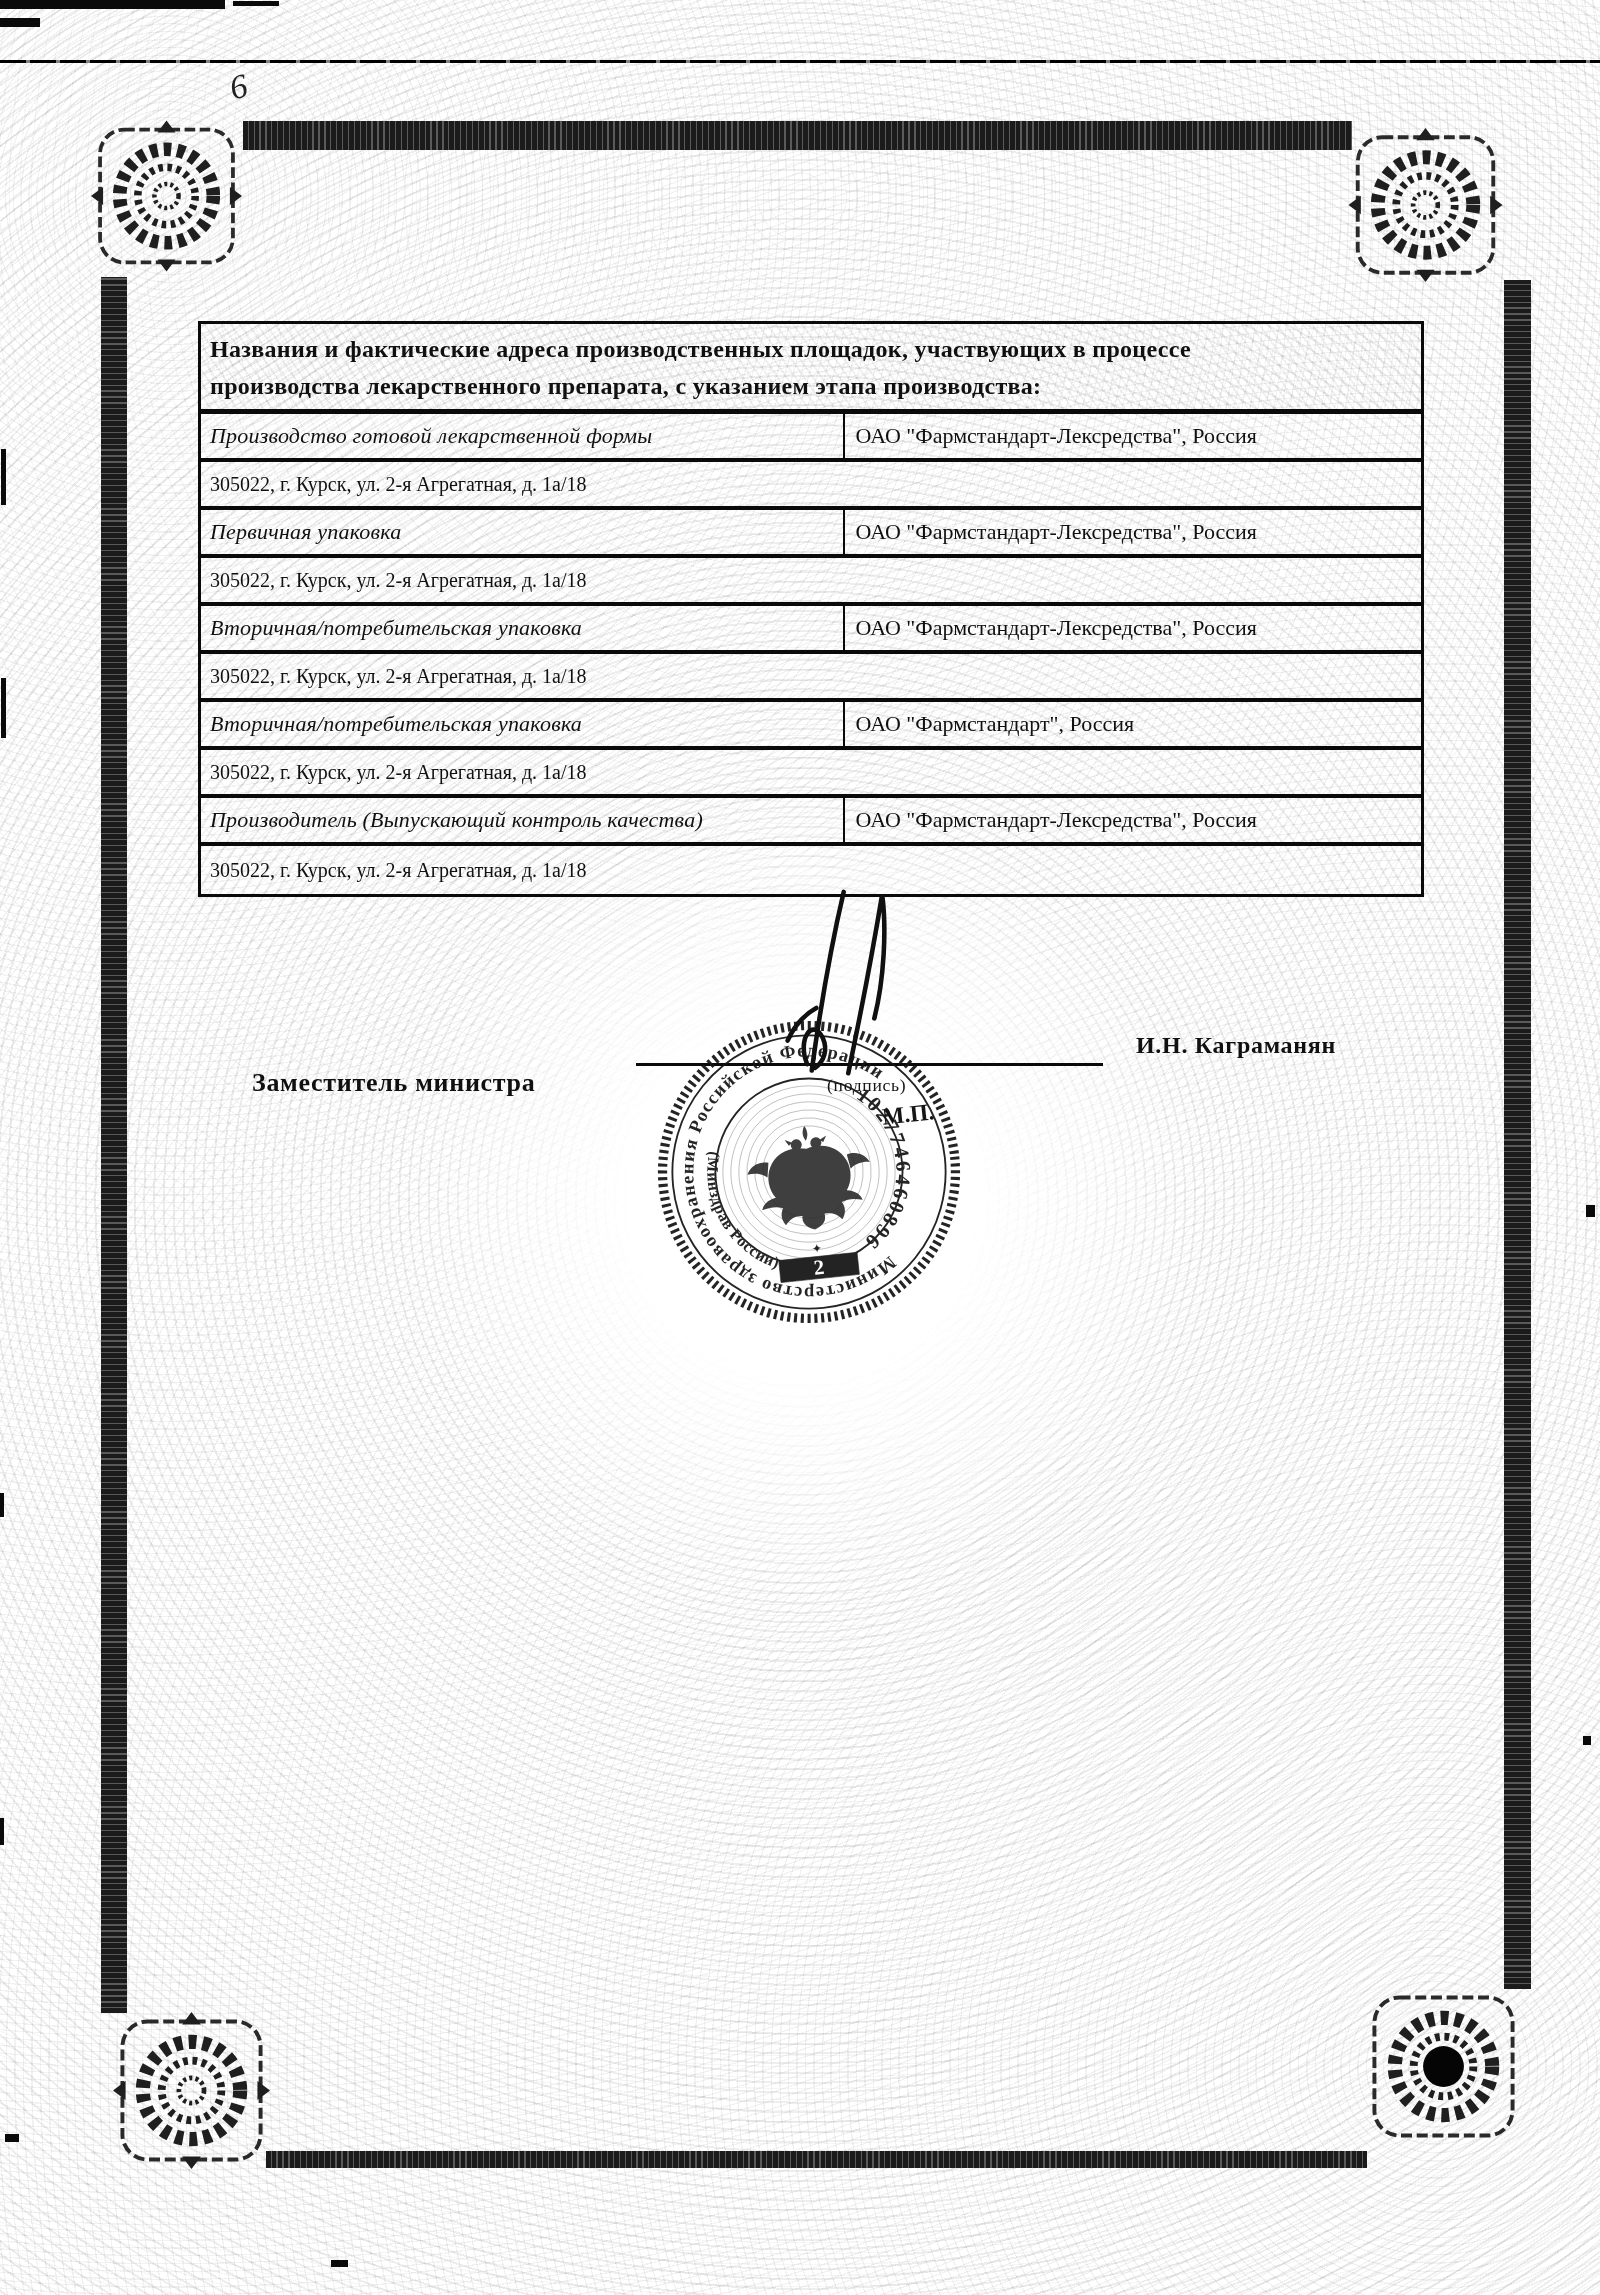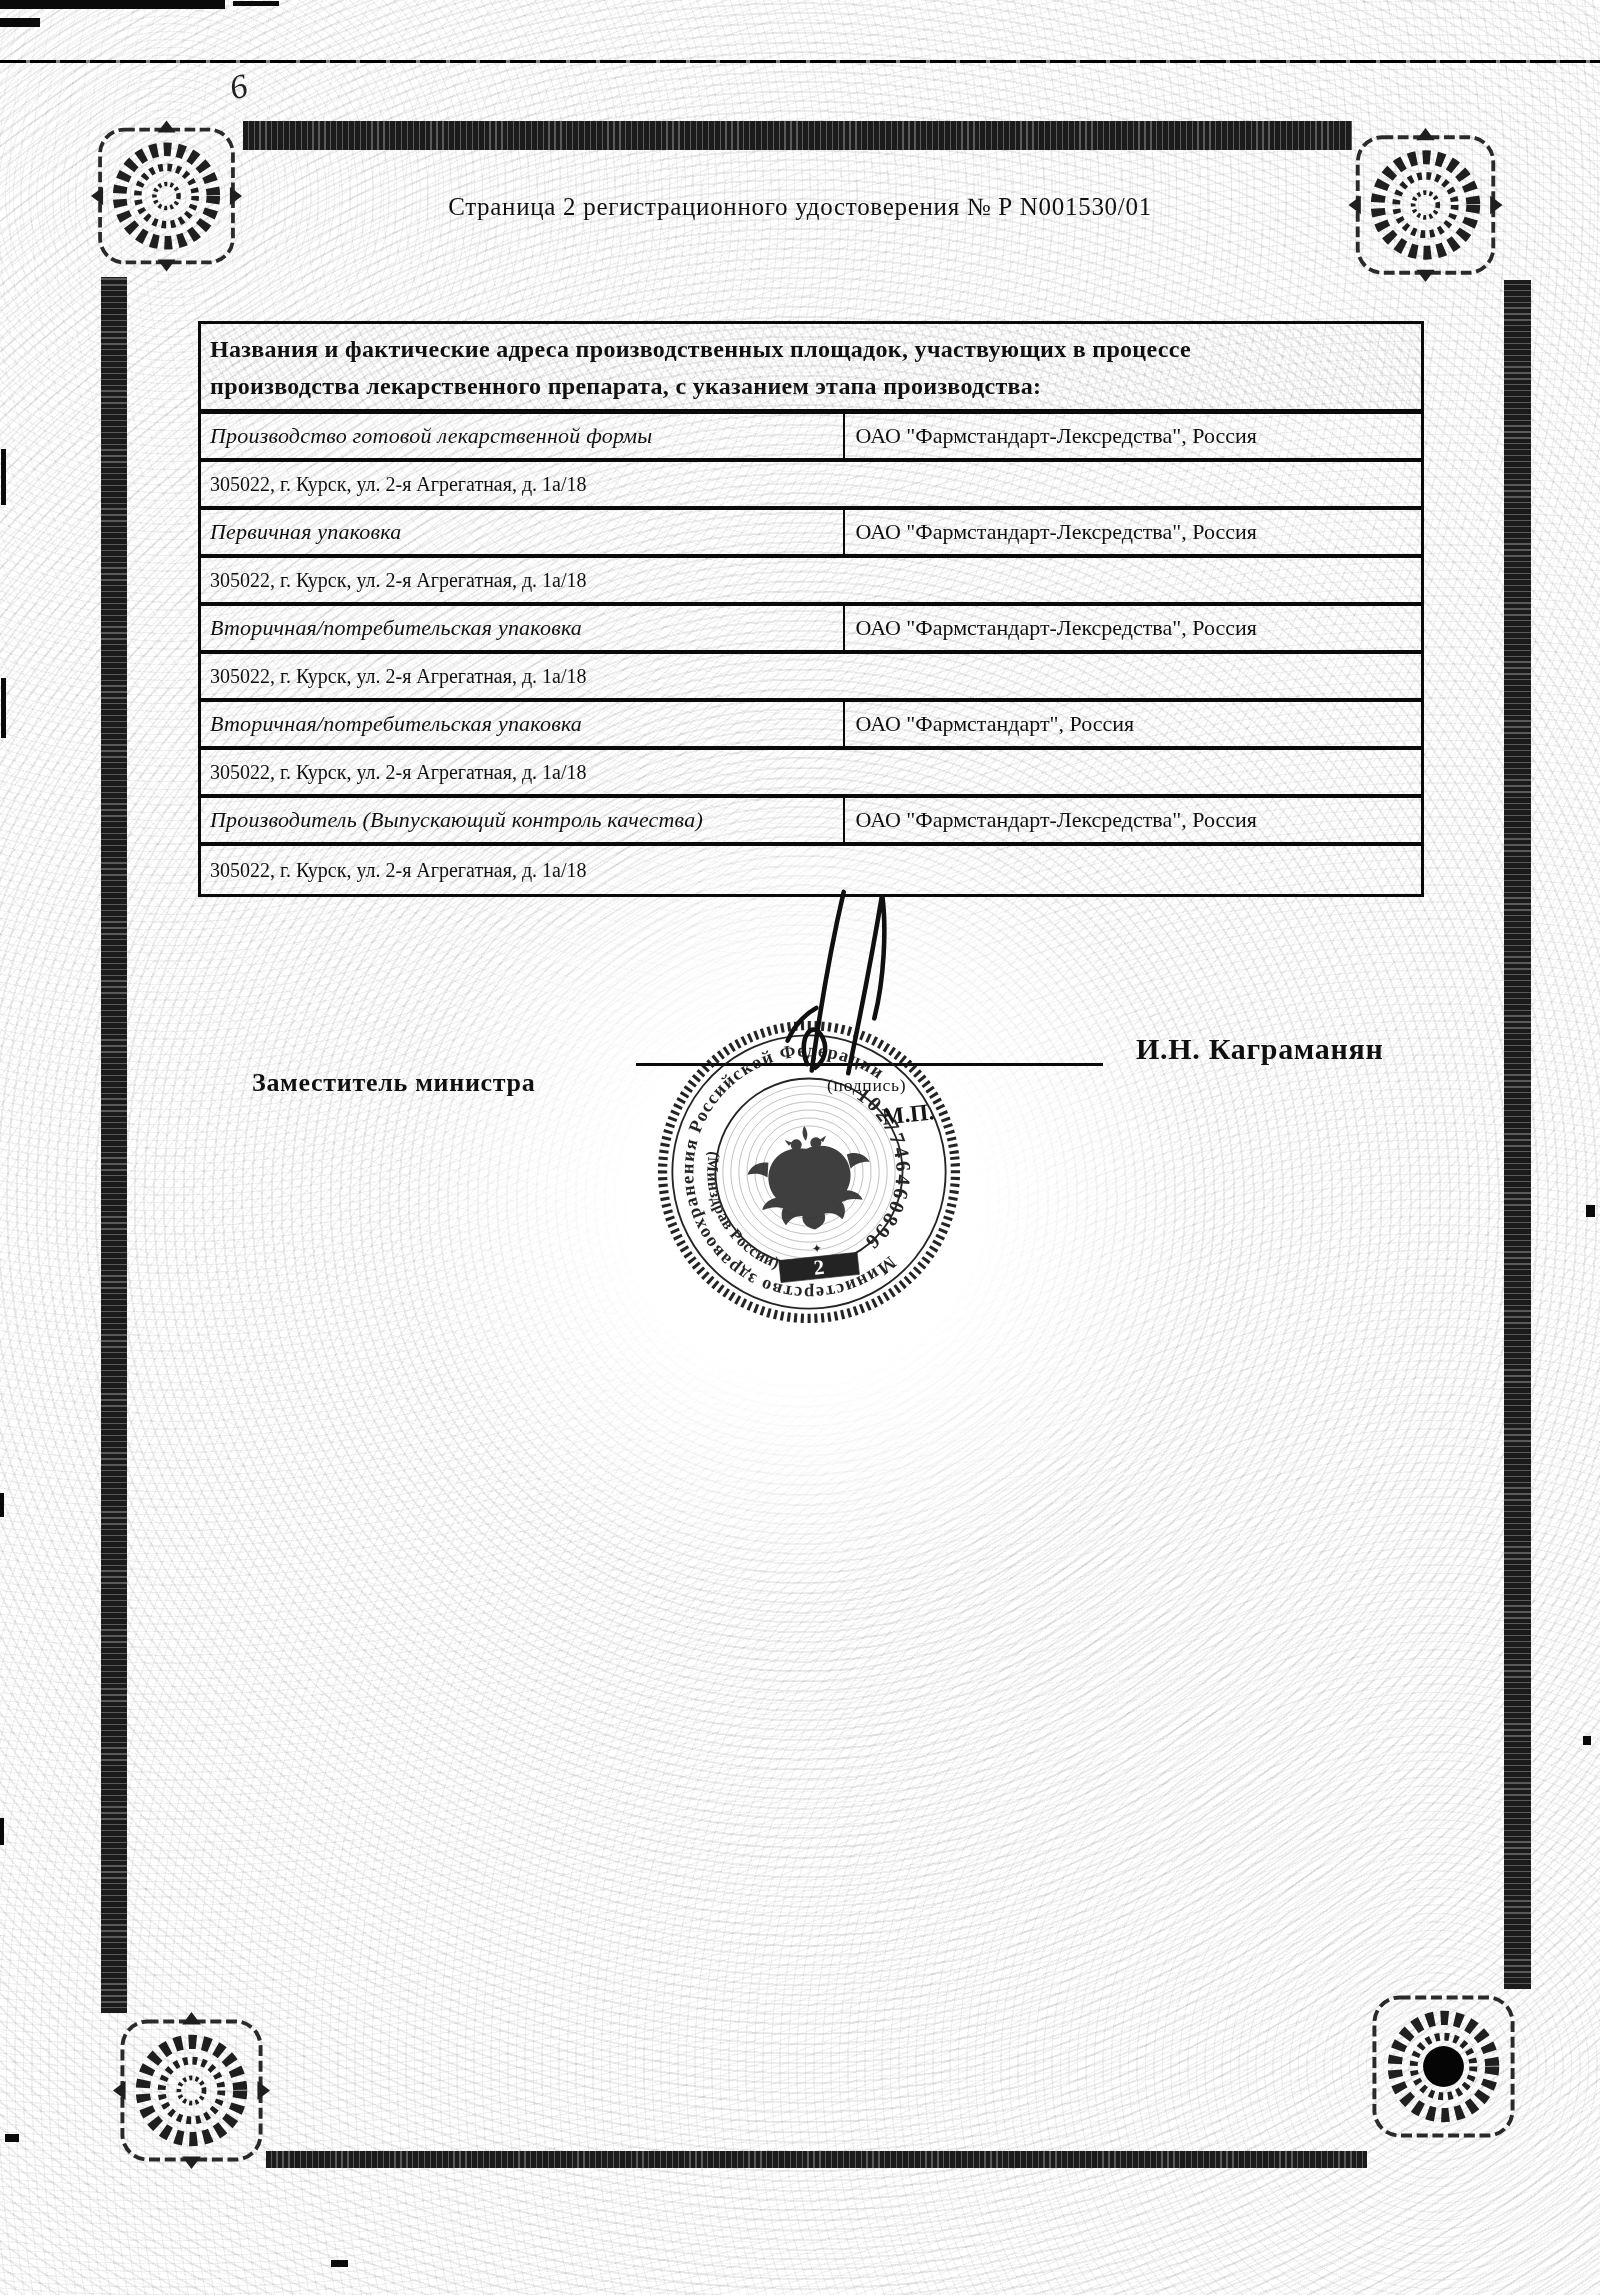--- a/index.html
+++ b/index.html
@@ -43,21 +43,21 @@
     padding:0 6.5px 0 9px;letter-spacing:0.2px;color:#101010;
   }
   .cell-company{
     box-sizing:border-box;flex:1 1 auto;border-left:2.6px solid #0a0a0a;height:100%;
     display:flex;align-items:center;font-size:22px;padding-left:10.4px;color:#101010;
   }
   .cell-address{
     box-sizing:border-box;flex:1 1 auto;font-size:20px;padding-left:9px;color:#101010;
   }
   .sig-role{position:absolute;left:252px;top:1068px;font-size:26px;font-weight:bold;letter-spacing:0.7px;color:#101010;}
-  .sig-name{position:absolute;left:1136px;top:1032px;font-size:30px;font-weight:bold;letter-spacing:0.7px;color:#101010;}
+  .sig-name{position:absolute;left:1136px;top:1032px;font-size:24px;font-weight:bold;letter-spacing:0.7px;color:#101010;}
   .sig-line{position:absolute;left:636px;top:1063px;width:467px;height:3.3px;background:#0a0a0a;}
   .sig-caption{position:absolute;left:827px;top:1075px;font-size:17.6px;letter-spacing:0.7px;color:#151515;text-align:right;}
   .seal-mark{position:absolute;left:882px;top:1101px;font-size:23.5px;font-weight:bold;transform:rotate(-6deg);color:#151515;}
   .seal-svg{position:absolute;left:649px;top:1012px;width:320px;height:320px;opacity:0.93;}
   .sig-strokes{position:absolute;left:0;top:0;width:1600px;height:2295px;pointer-events:none;}
 </style>
 </head>
 <body>
 
 <div class="page">
@@ -103,21 +103,20 @@
     <circle cx="50" cy="50" r="8" fill="none" stroke="#1f1f1f" stroke-width="3" stroke-dasharray="2 2"></circle>
     <path d="M50 0 l6 8 h-12 z M50 100 l6 -8 h-12 z M0 50 l8 6 v-12 z M100 50 l-8 6 v-12 z" fill="#1f1f1f"></path>
   </svg>
   <svg class="rosette" style="left:1365px;top:1988px;width:157px;height:157px;" viewBox="0 0 100 100">
     <rect x="6" y="6" width="88" height="88" rx="16" fill="none" stroke="#2a2a2a" stroke-width="2.5" stroke-dasharray="7 3"></rect>
     <circle cx="50" cy="50" r="31" fill="none" stroke="#1f1f1f" stroke-width="9" stroke-dasharray="5 4"></circle>
     <circle cx="50" cy="50" r="19" fill="none" stroke="#1f1f1f" stroke-width="5" stroke-dasharray="3 3"></circle>
     <circle cx="50" cy="50" r="13" fill="#050505"></circle>
   </svg>
 
-  <div class="header-text">Страница 2 регистрационного удостоверения № Р N001530/01</div>
 
   <div class="tbl">
     <div class="tbl-header">Названия и фактические адреса производственных площадок, участвующих в процессе производства лекарственного препарата, с указанием этапа производства:</div>
 
     <div class="row">
       <div class="cell-label">Производство готовой лекарственной формы</div>
       <div class="cell-company">ОАО "Фармстандарт-Лексредства", Россия</div>
     </div>
     <div class="row">
       <div class="cell-address">305022, г. Курск, ул. 2-я Агрегатная, д. 1а/18</div>

